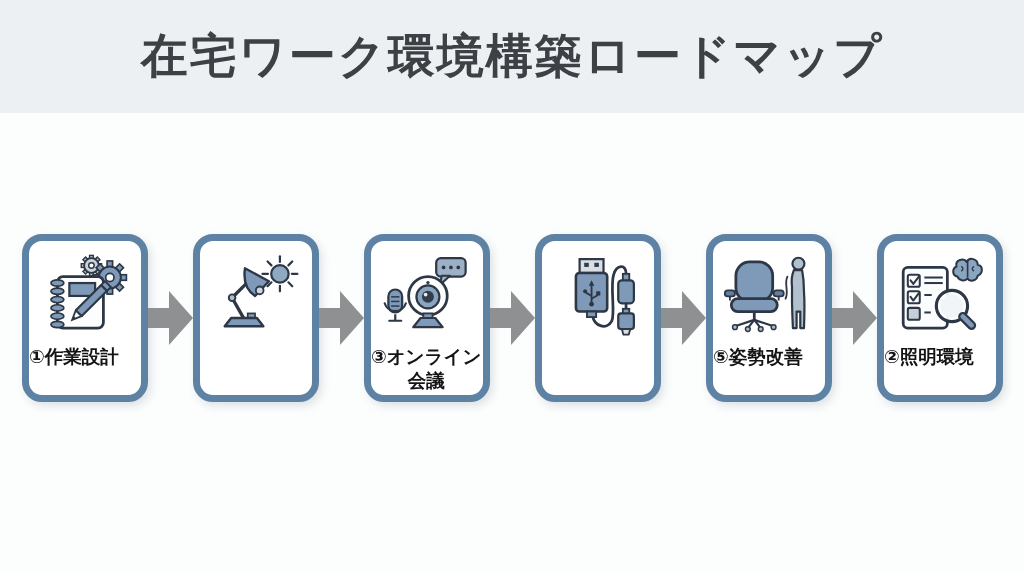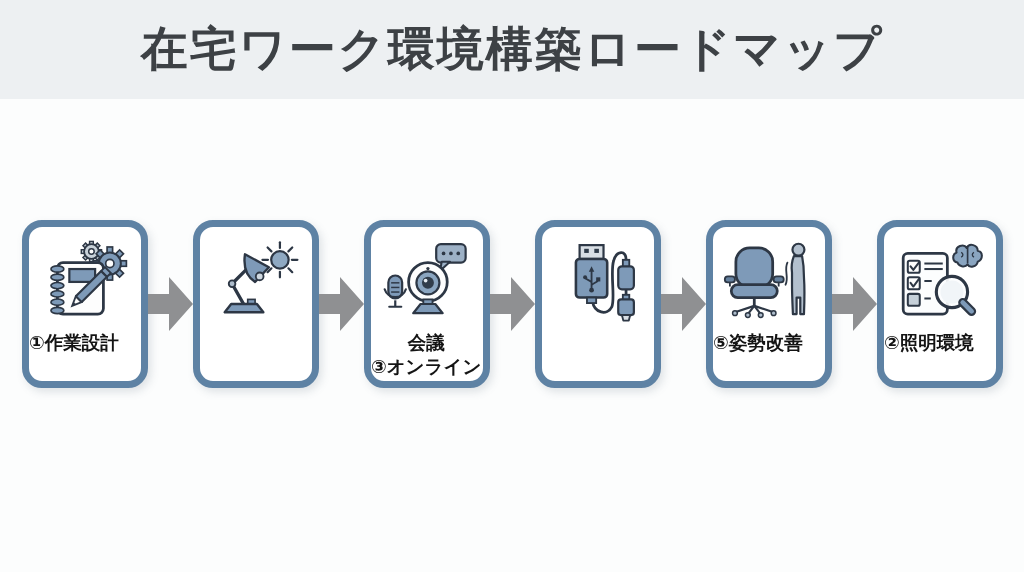--- a/index.html
+++ b/index.html
@@ -3,21 +3,21 @@
 <meta charset="utf-8">
 <style>
   * { margin: 0; padding: 0; box-sizing: border-box; }
   html, body { width: 1024px; height: 572px; }
   body {
     font-family: "Liberation Sans", "DejaVu Sans", sans-serif;
     background: #fcfdfd;
     overflow: hidden;
   }
   .header {
-    width: 1024px; height: 99px;
+    width: 1024px; height: 113px;
     background: #edf0f2;
     display: flex; align-items: center; justify-content: center;
   }
   .title {
     font-size: 47px;
     font-weight: 800;
     color: #3d4145;
     letter-spacing: 2px;
     white-space: nowrap;
   }
@@ -179,22 +179,22 @@
         <circle cx="51" cy="45" r="21" fill="#fdfdfd" stroke="#2d3745" stroke-width="3"></circle>
         <circle cx="51" cy="30.5" r="1.8" fill="#2d3745"></circle>
         <circle cx="51" cy="46" r="12.5" fill="#8aa5c0" stroke="#2d3745" stroke-width="2.4"></circle>
         <circle cx="51" cy="46" r="6.5" fill="#313d4b"></circle>
         <circle cx="48.5" cy="43.5" r="2" fill="#e7edf2"></circle>
         <rect x="46" y="64" width="10" height="6" fill="#7e9ab8" stroke="#2d3745" stroke-width="2"></rect>
         <polygon points="35,79 67,79 59,69 43,69" fill="#7e9ab8" stroke="#2d3745" stroke-width="2.4" stroke-linejoin="round"></polygon>
       </svg>
     </div>
     <div class="label">
+      <div>③オンライン</div>
       <div>会議</div>
-      <div>③オンライン</div>
     </div>
   </div>
 
   <div class="arrow-wrap">
     <svg width="45" height="54" viewBox="0 0 45 54">
       <polygon points="0,17 21,17 21,0 45,27 21,54 21,37 0,37" fill="#8f9092"></polygon>
     </svg>
   </div>
 
   <div class="card">

